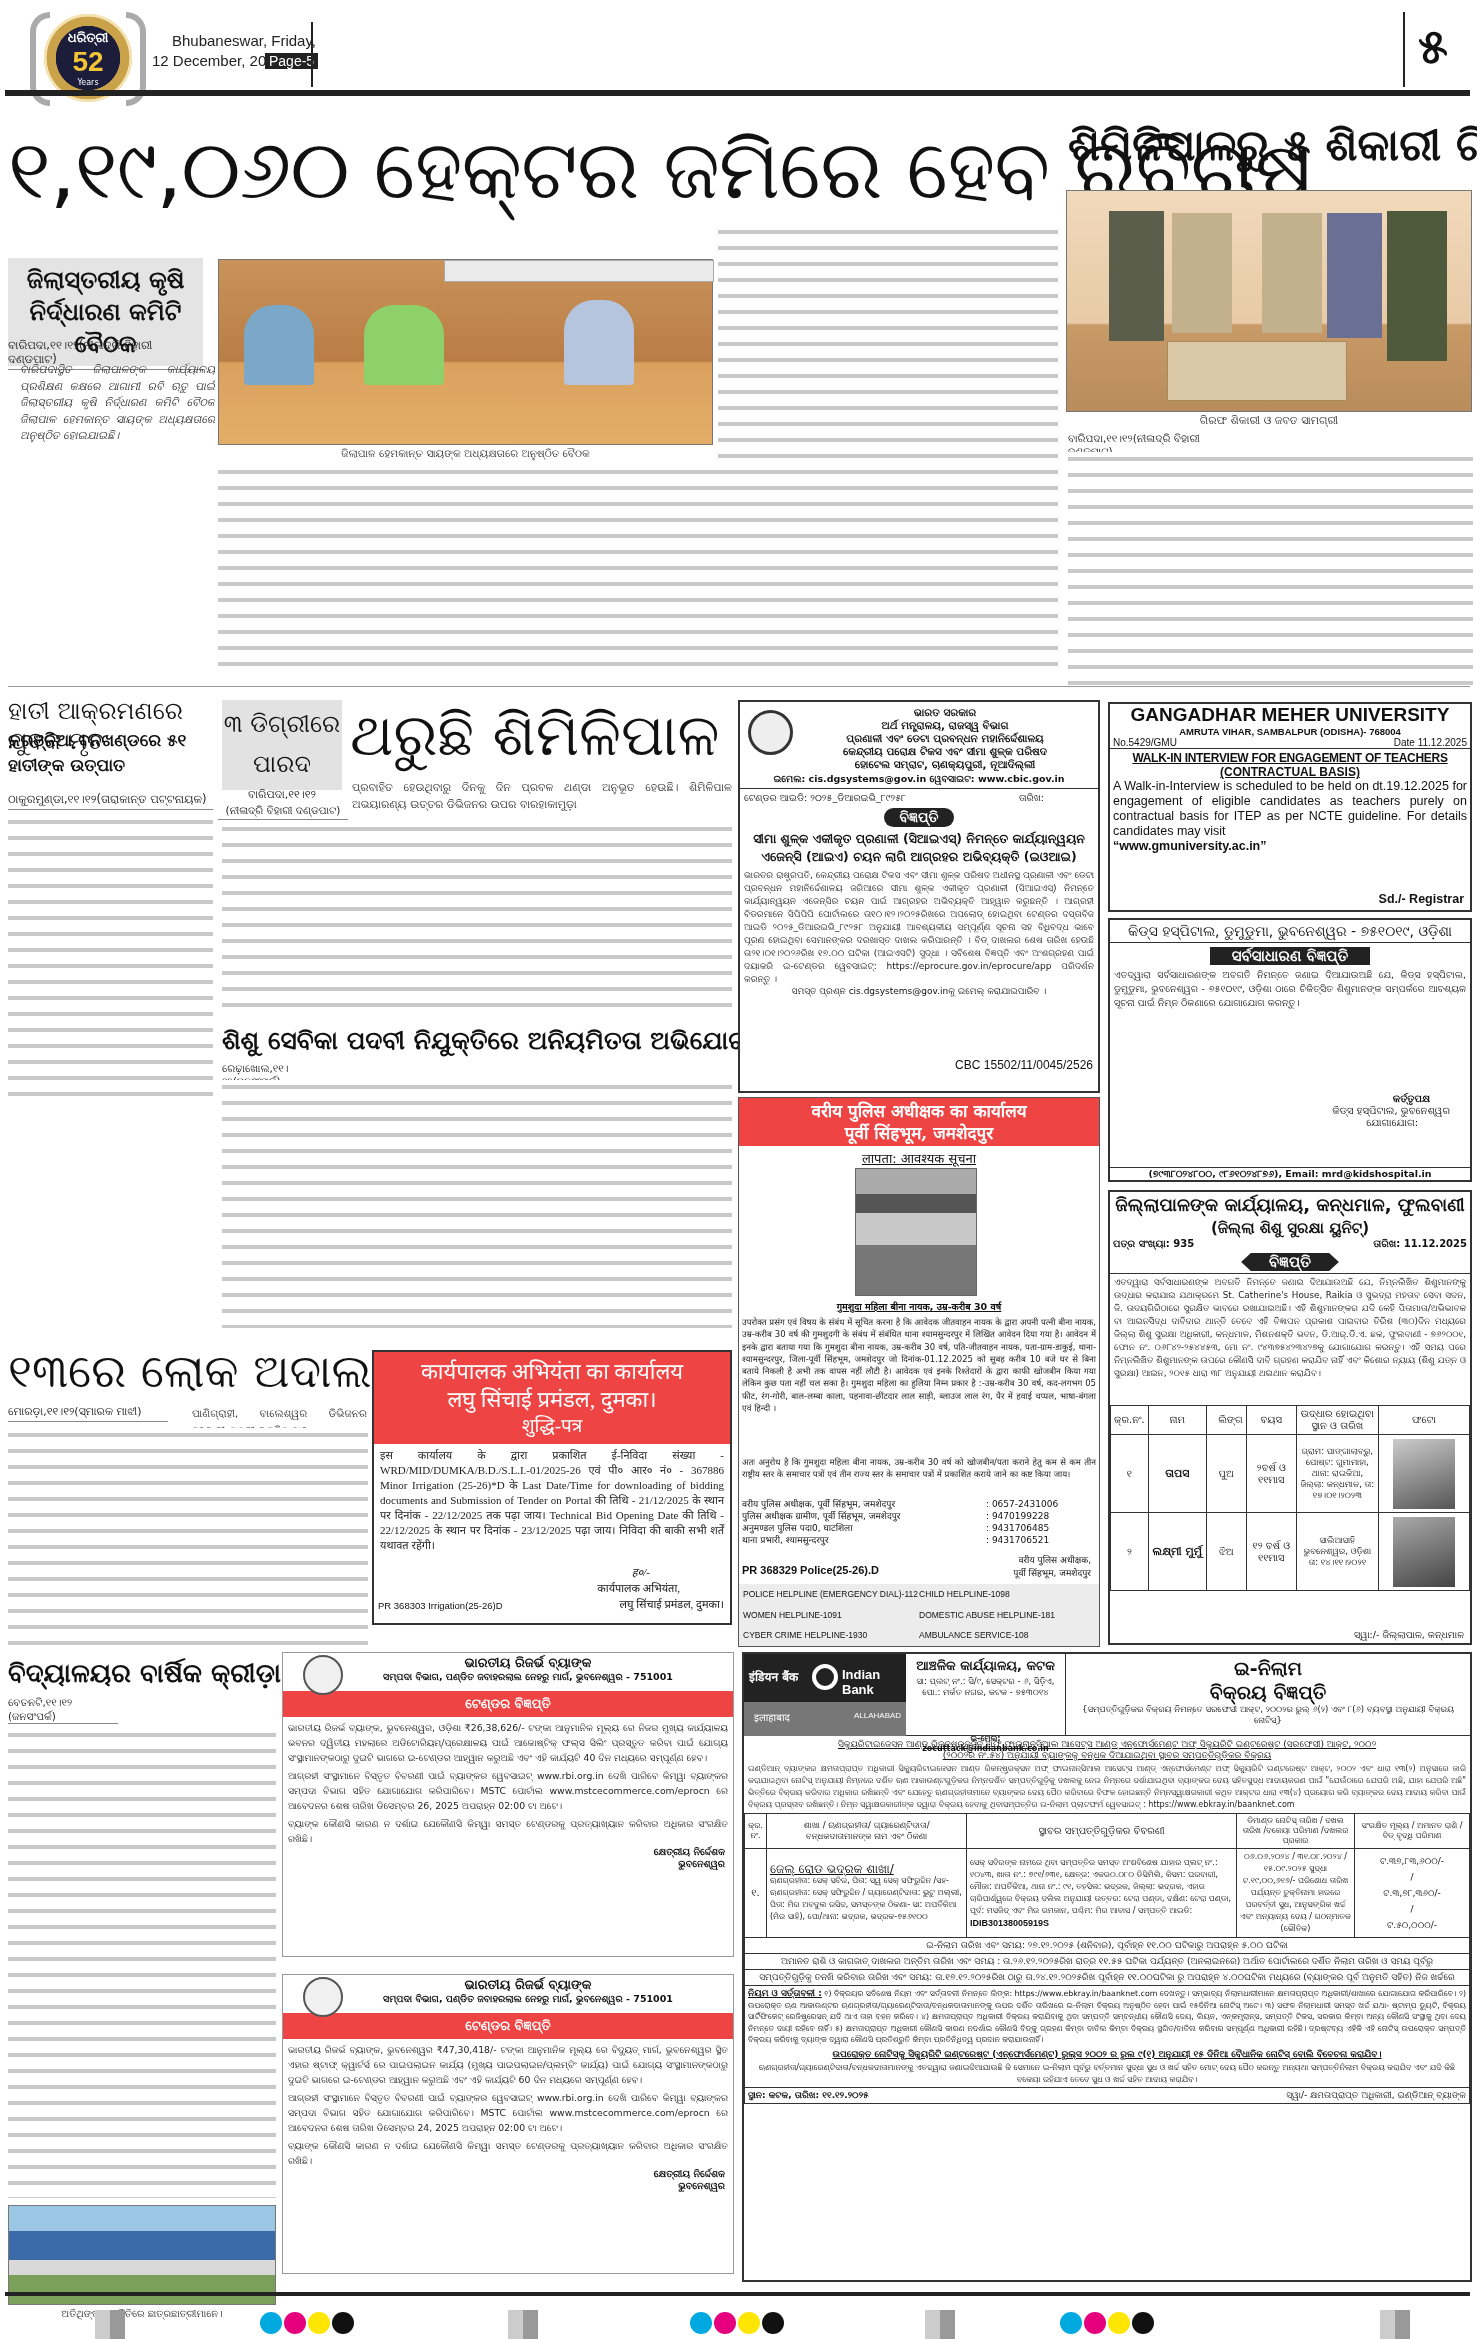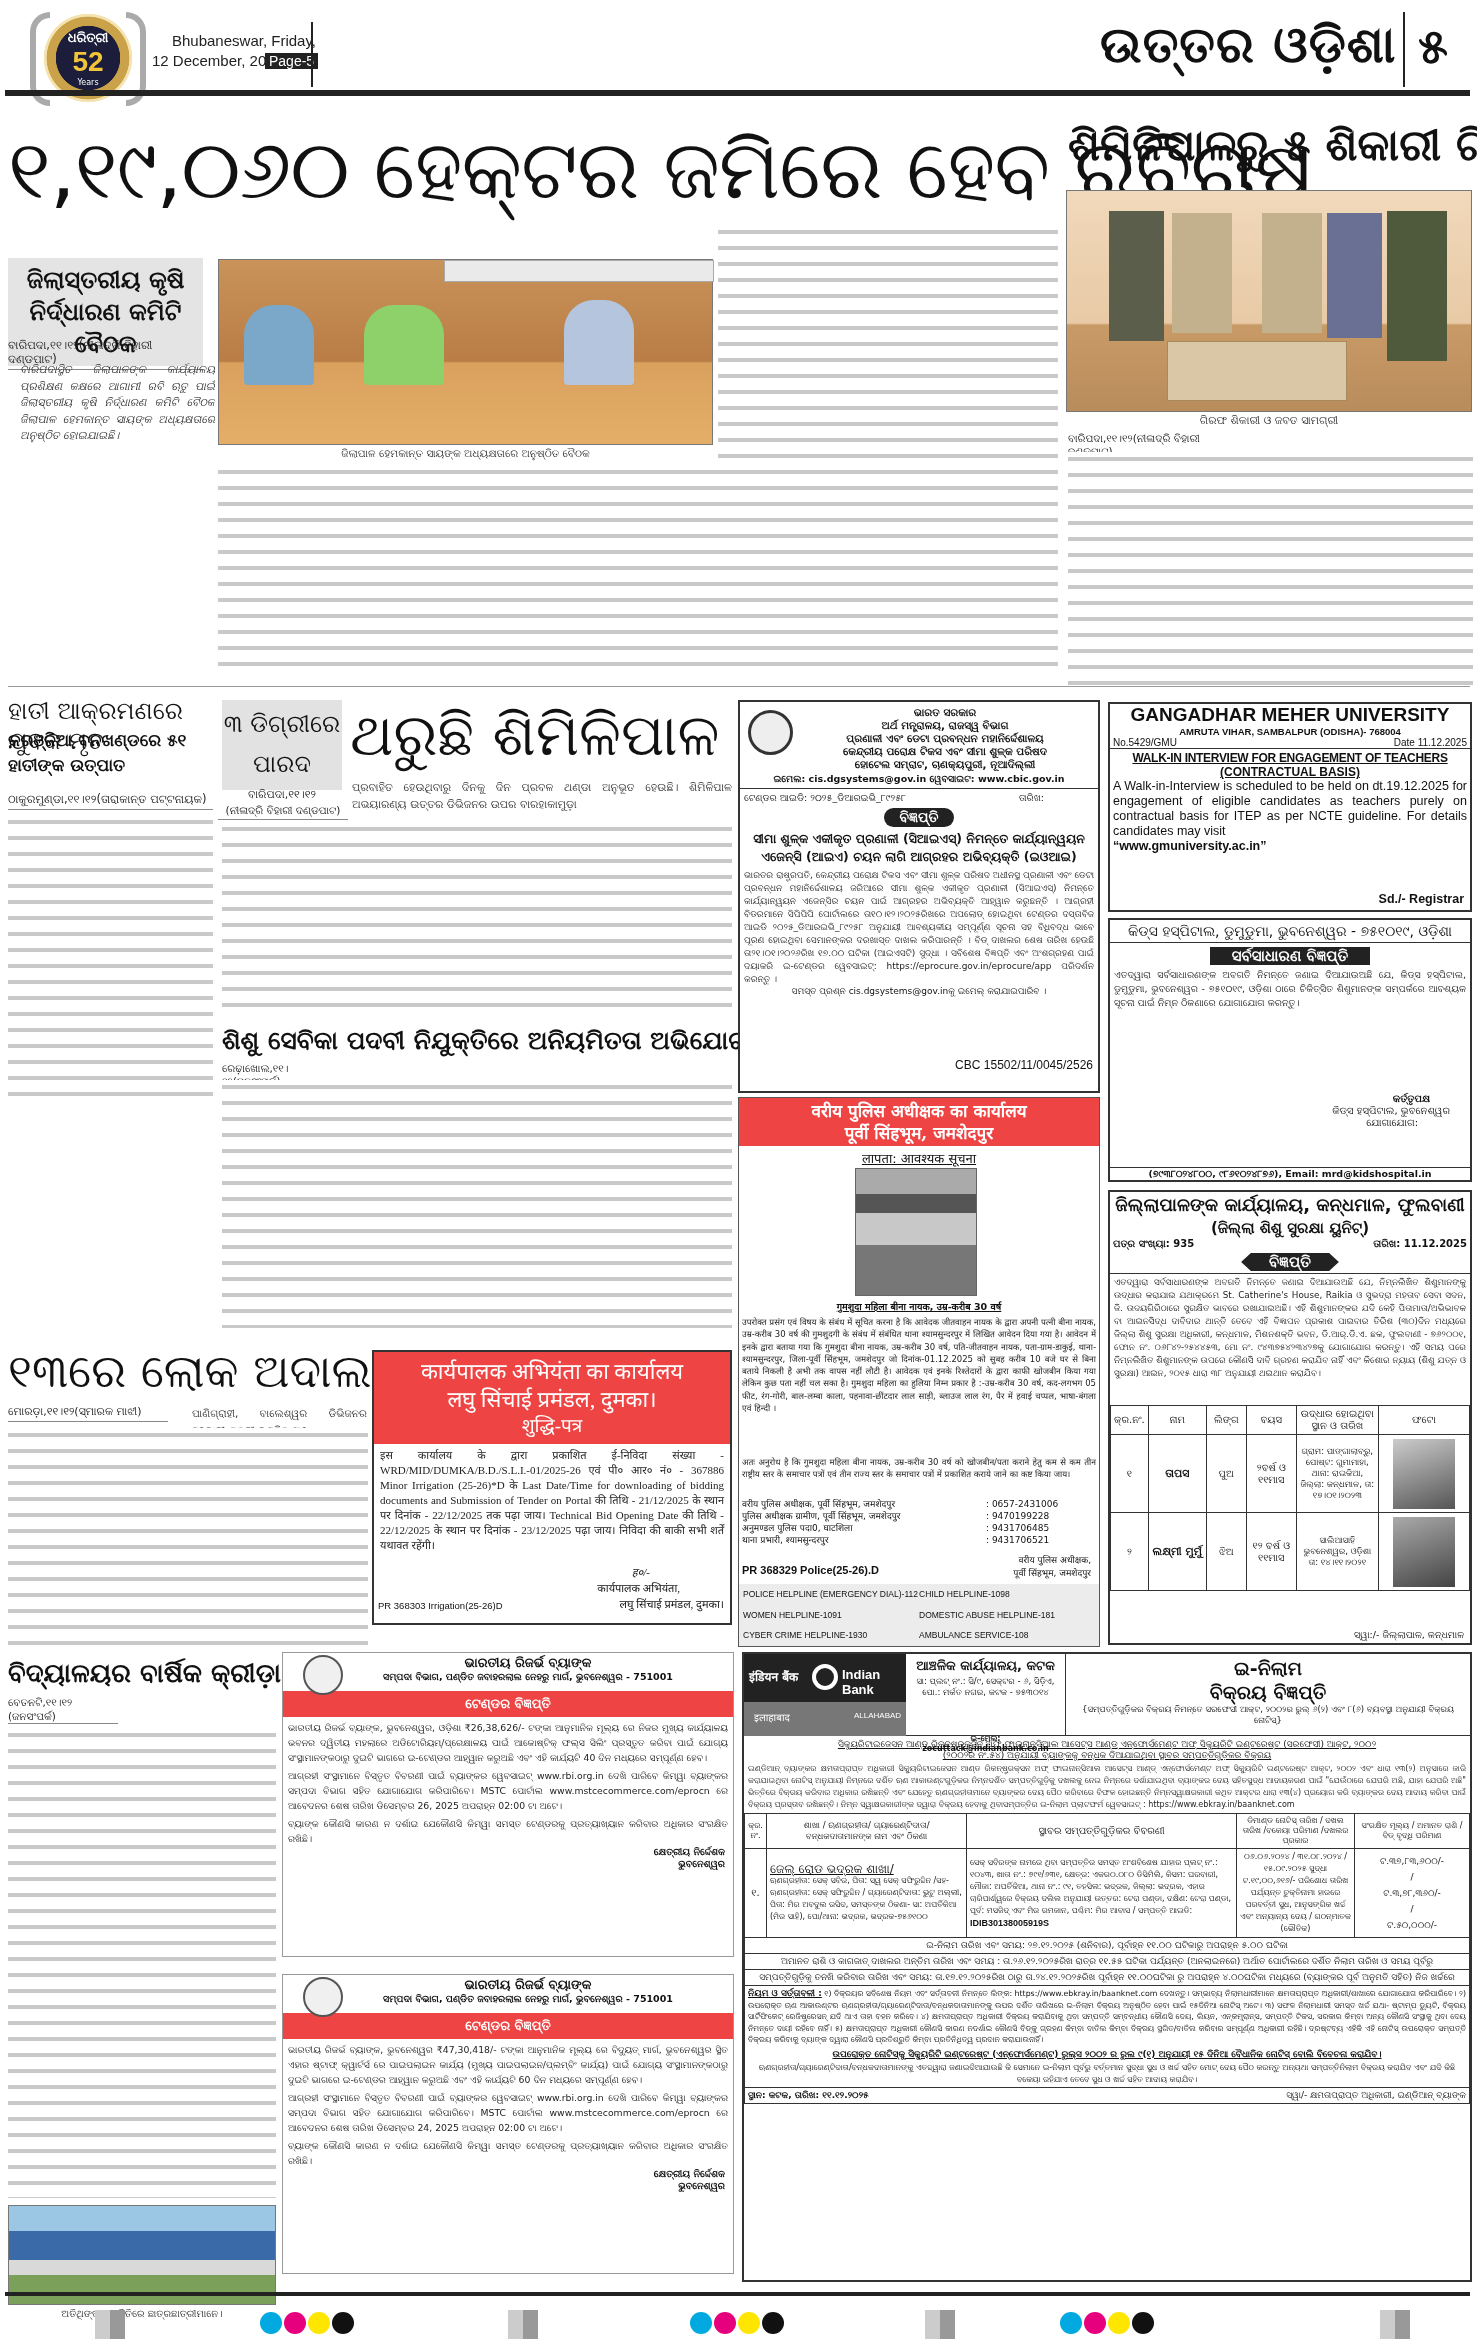--- a/index.html
+++ b/index.html
@@ -30,21 +30,20 @@
     <div class="abs" style="left:0;top:70px;width:100px;text-align:center;color:#fff;font-size:8px;">Years</div>
   </div>
   <div class="abs" style="left:30px;top:12px;width:20px;height:94px;border:6px solid #aaa;border-right:none;border-radius:40px 0 0 40px;"></div>
   <div class="abs" style="left:126px;top:12px;width:20px;height:94px;border:6px solid #aaa;border-left:none;border-radius:0 40px 40px 0;"></div>
 
   <div class="abs libs" style="left:172px;top:32px;font-size:15px;color:#222;">Bhubaneswar, Friday,</div>
   <div class="abs libs" style="left:152px;top:52px;font-size:15px;color:#222;">12 December, 2025,</div>
   <div class="abs libs" style="left:265px;top:53px;font-size:14px;color:#fff;background:#222;padding:0 4px;">Page-5</div>
   <div class="abs" style="left:311px;top:22px;width:2px;height:65px;background:#222;"></div>
 
-  <div class="abs" style="left:1100px;top:16px;font-size:50px;font-weight:bold;color:#111;letter-spacing:1px;">ଉତ୍ତର ଓଡ଼ିଶା</div>
   <div class="abs" style="left:1403px;top:12px;width:2px;height:75px;background:#222;"></div>
   <div class="abs" style="left:1418px;top:18px;font-size:48px;font-weight:bold;color:#111;">୫</div>
 
   <div class="abs" style="left:5px;top:90px;width:1465px;height:6px;background:#222;"></div>
 </div>
 
 <div class="abs" style="left:8px;top:120px;width:1050px;font-size:82px;line-height:100px;color:#111;white-space:nowrap;letter-spacing:-1px;">୧,୧୯,୦୬୦ ହେକ୍ଟର ଜମିରେ ହେବ ରବିଚାଷ</div>
 
 <div class="abs" style="left:8px;top:258px;width:195px;background:#e4e4e4;padding:6px 4px;text-align:center;">
   <div style="font-size:24px;line-height:32px;font-weight:bold;color:#111;">ଜିଲାସ୍ତରୀୟ କୃଷି ନିର୍ଦ୍ଧାରଣ କମିଟି ବୈଠକ</div>
@@ -221,21 +220,21 @@
   </div>
   <div style="text-align:center;margin:2px 0;">
     <span style="display:inline-block;background:#222;color:#fff;font-size:15px;font-weight:bold;padding:0 28px;clip-path:polygon(10% 0,90% 0,100% 50%,90% 100%,10% 100%,0 50%);">ବିଜ୍ଞପ୍ତି</span>
   </div>
   <div style="font-size:8.8px;line-height:13px;text-align:justify;padding:2px 4px;border-top:1px solid #333;color:#222;height:130px;overflow:hidden;">ଏତଦ୍ୱାରା ସର୍ବସାଧାରଣଙ୍କ ଅବଗତି ନିମନ୍ତେ ଜଣାଇ ଦିଆଯାଉଅଛି ଯେ, ନିମ୍ନଲିଖିତ ଶିଶୁମାନଙ୍କୁ ଉଦ୍ଧାର କରାଯାଇ ଯଥାକ୍ରମେ St. Catherine's House, Raikia ଓ ସୁଭଦ୍ରା ମହତାବ ସେବା ସଦନ, ଜି. ଉଦୟଗିରିଠାରେ ସୁରକ୍ଷିତ ଭାବରେ ରଖାଯାଇଅଛି। ଏହି ଶିଶୁମାନଙ୍କର ଯଦି କେହି ପିତାମାତା/ଅଭିଭାବକ ବା ଆଇନସିଦ୍ଧ ଦାବିଦାର ଥାନ୍ତି ତେବେ ଏହି ବିଜ୍ଞାପନ ପ୍ରକାଶ ପାଇବାର ତିରିଶ (୩୦)ଦିନ ମଧ୍ୟରେ ଜିଲ୍ଲା ଶିଶୁ ସୁରକ୍ଷା ଅଧିକାରୀ, କନ୍ଧମାଳ, ମିଶନଶକ୍ତି ଭବନ, ଡି.ଆର୍.ଡି.ଏ. ଛକ, ଫୁଲବାଣୀ - ୭୬୨୦୦୧, ଫୋନ ନଂ. ୦୬୮୪୨-୨୫୪୪୫୩, ମୋ ନଂ. ୯୪୩୭୫୪୨୩୪୨୭କୁ ଯୋଗାଯୋଗ କରନ୍ତୁ। ଏହି ସମୟ ପରେ ନିମ୍ନଲିଖିତ ଶିଶୁମାନଙ୍କ ଉପରେ କୌଣସି ଦାବି ଗ୍ରହଣ କରାଯିବ ନାହିଁ ଏବଂ କିଶୋର ନ୍ୟାୟ (ଶିଶୁ ଯତ୍ନ ଓ ସୁରକ୍ଷା) ଆଇନ, ୨୦୧୫ ଧାରା ୩୮ ଅନୁଯାୟୀ ଥଇଥାନ କରାଯିବ।</div>
   <table style="width:100%;margin-top:2px;">
     <tbody>
         <tr>
       <th style="width:34px;font-weight:normal;">କ୍ର.ନଂ.</th>
       <th style="width:58px;font-weight:normal;">ନାମ</th>
-      <th style="width:40px;font-weight:normal;">ଲିଙ୍ଗ</th>
+      <th style="width:40px;font-weight:normal;text-align:right;">ଲିଙ୍ଗ</th>
       <th style="width:50px;font-weight:normal;">ବୟସ</th>
       <th style="width:82px;font-weight:normal;">ଉଦ୍ଧାର ହୋଇଥିବା ସ୍ଥାନ ଓ ତାରିଖ</th>
       <th style="font-weight:normal;">ଫଟୋ</th>
     </tr>
     <tr style="height:78px;">
       <td>୧</td>
       <td style="font-weight:bold;font-size:11px;">ତାପସ</td>
       <td>ପୁଅ</td>
       <td>୨ବର୍ଷ ଓ ୧୧ମାସ</td>
       <td style="font-size:8.5px;">ଗ୍ରାମ: ପାଙ୍ଗାଲାବ୍ରୁ, ପୋଷ୍ଟ: ଗୁମାମାହା, ଥାନା: ରାଇକିଆ, ଜିଲ୍ଲା: କନ୍ଧମାଳ, ତା: ୧୭।୦୧।୨୦୨୩</td>

